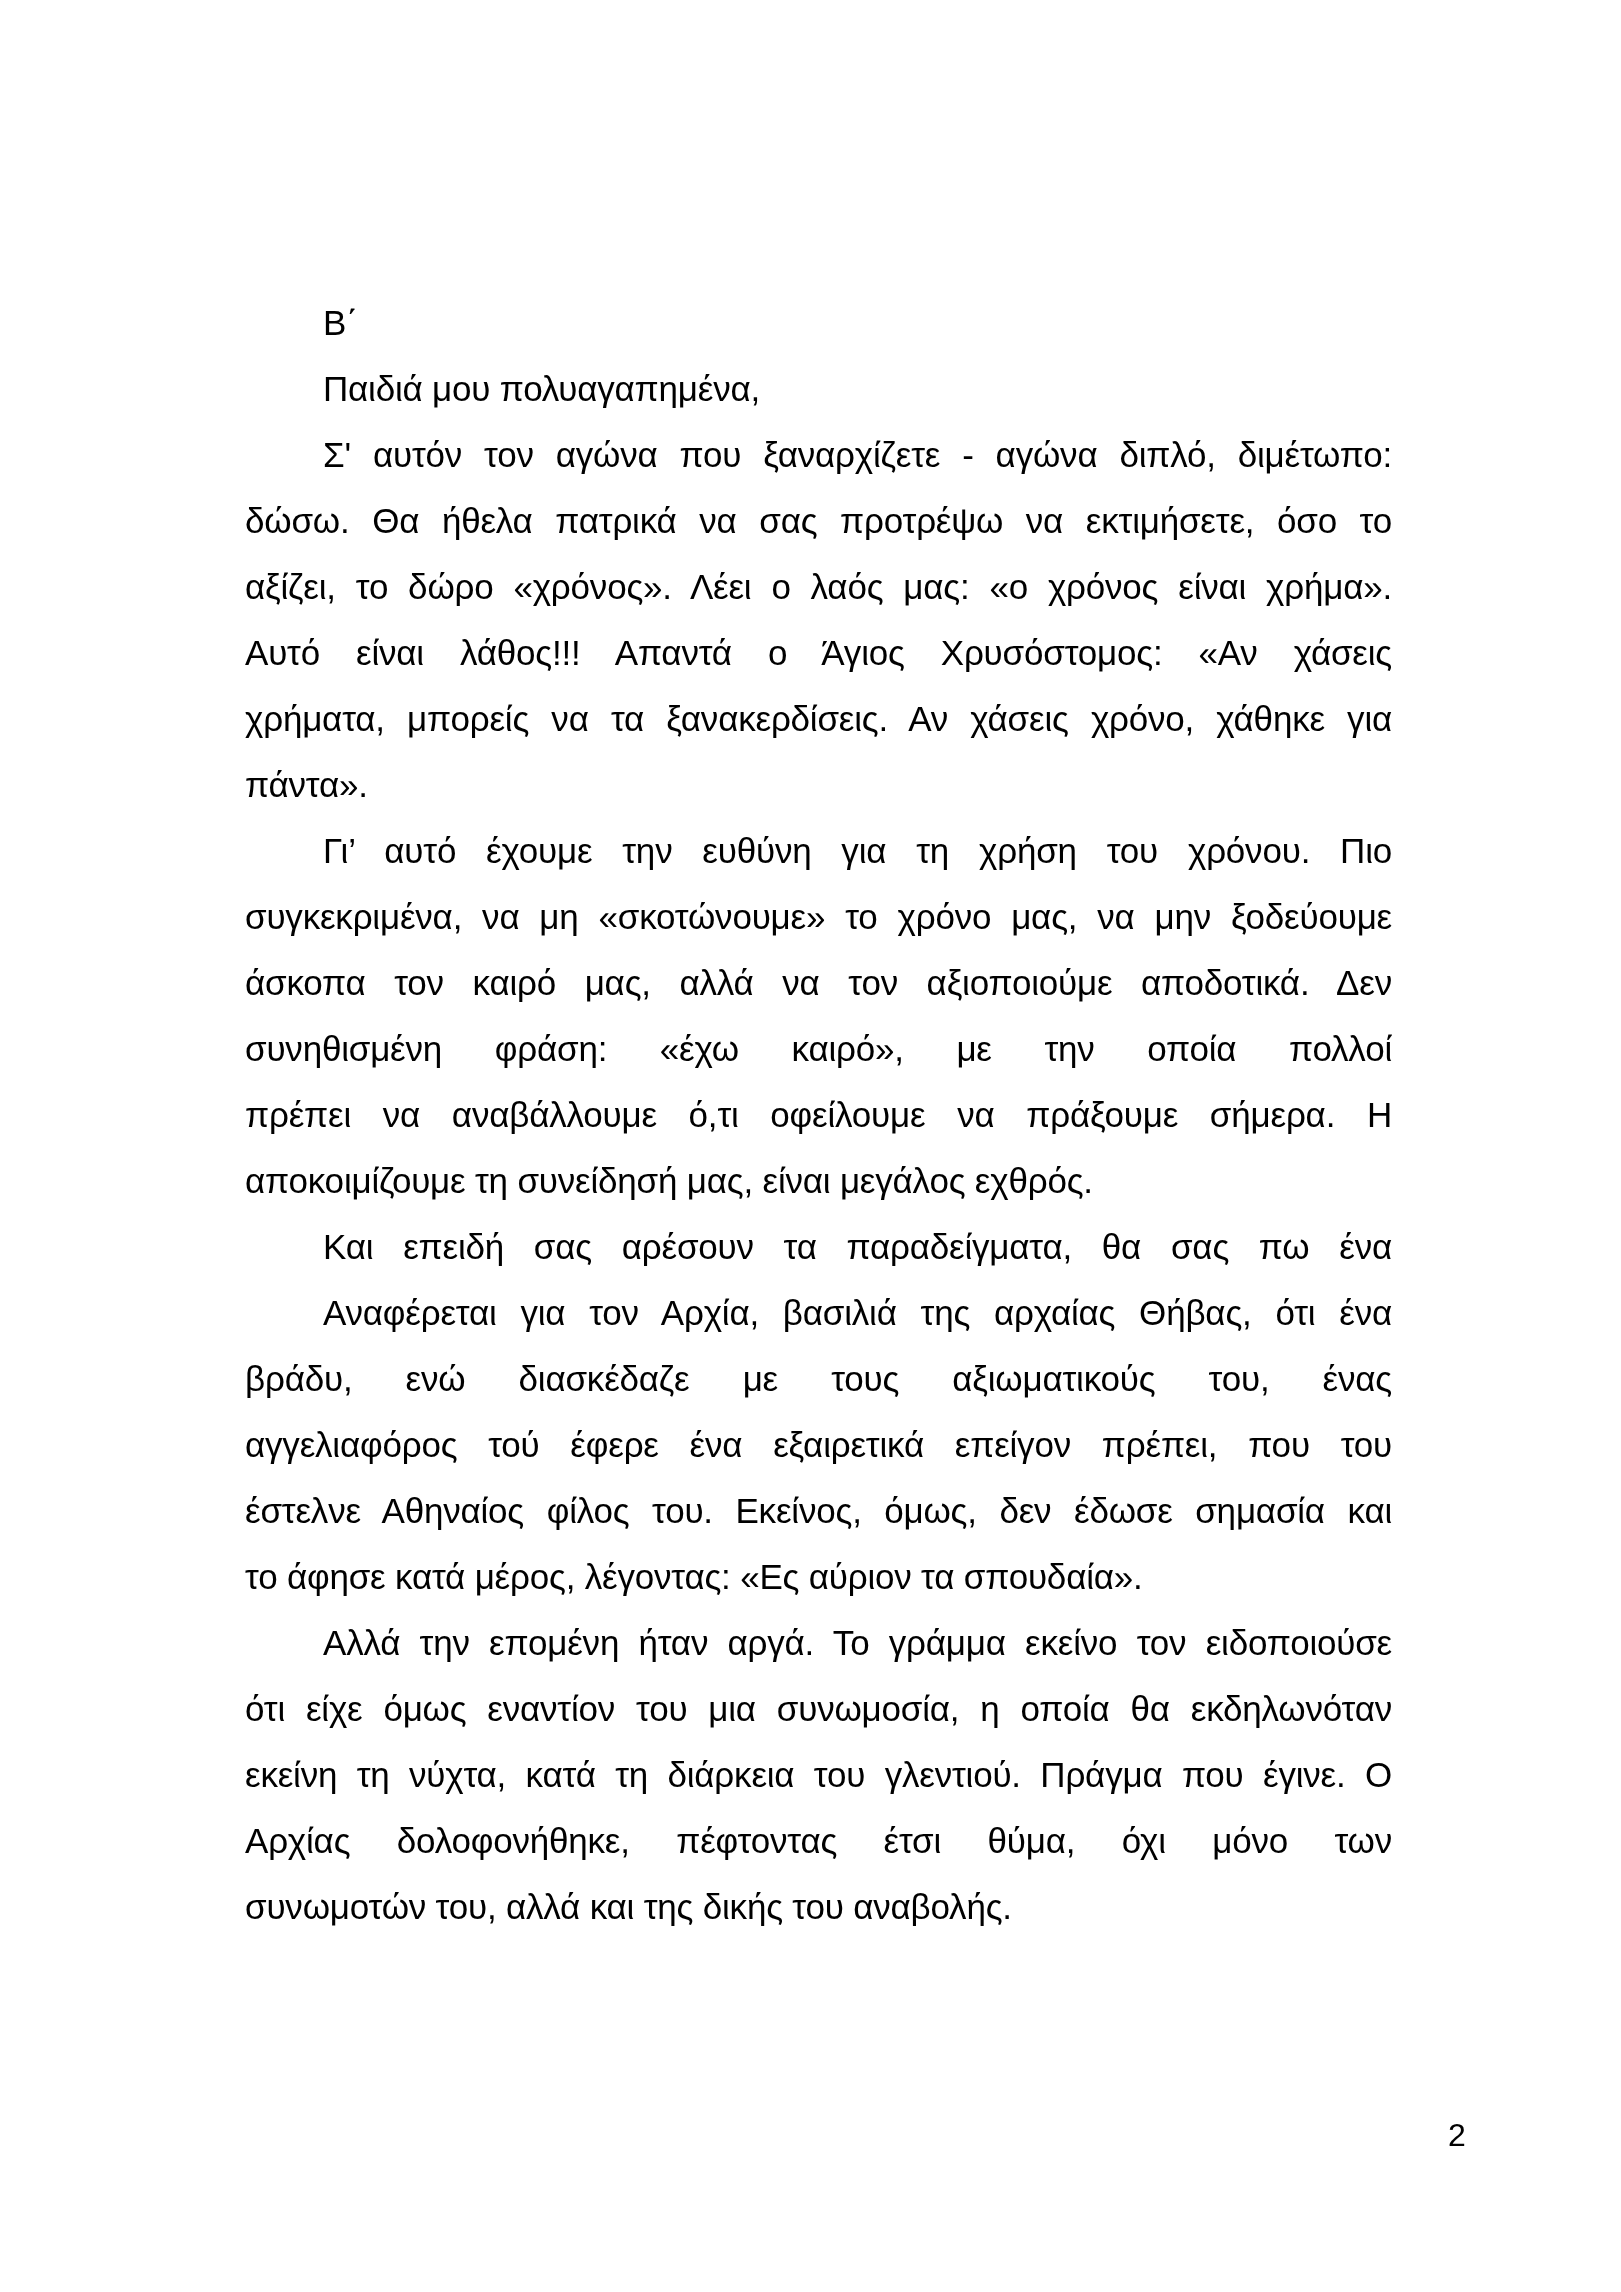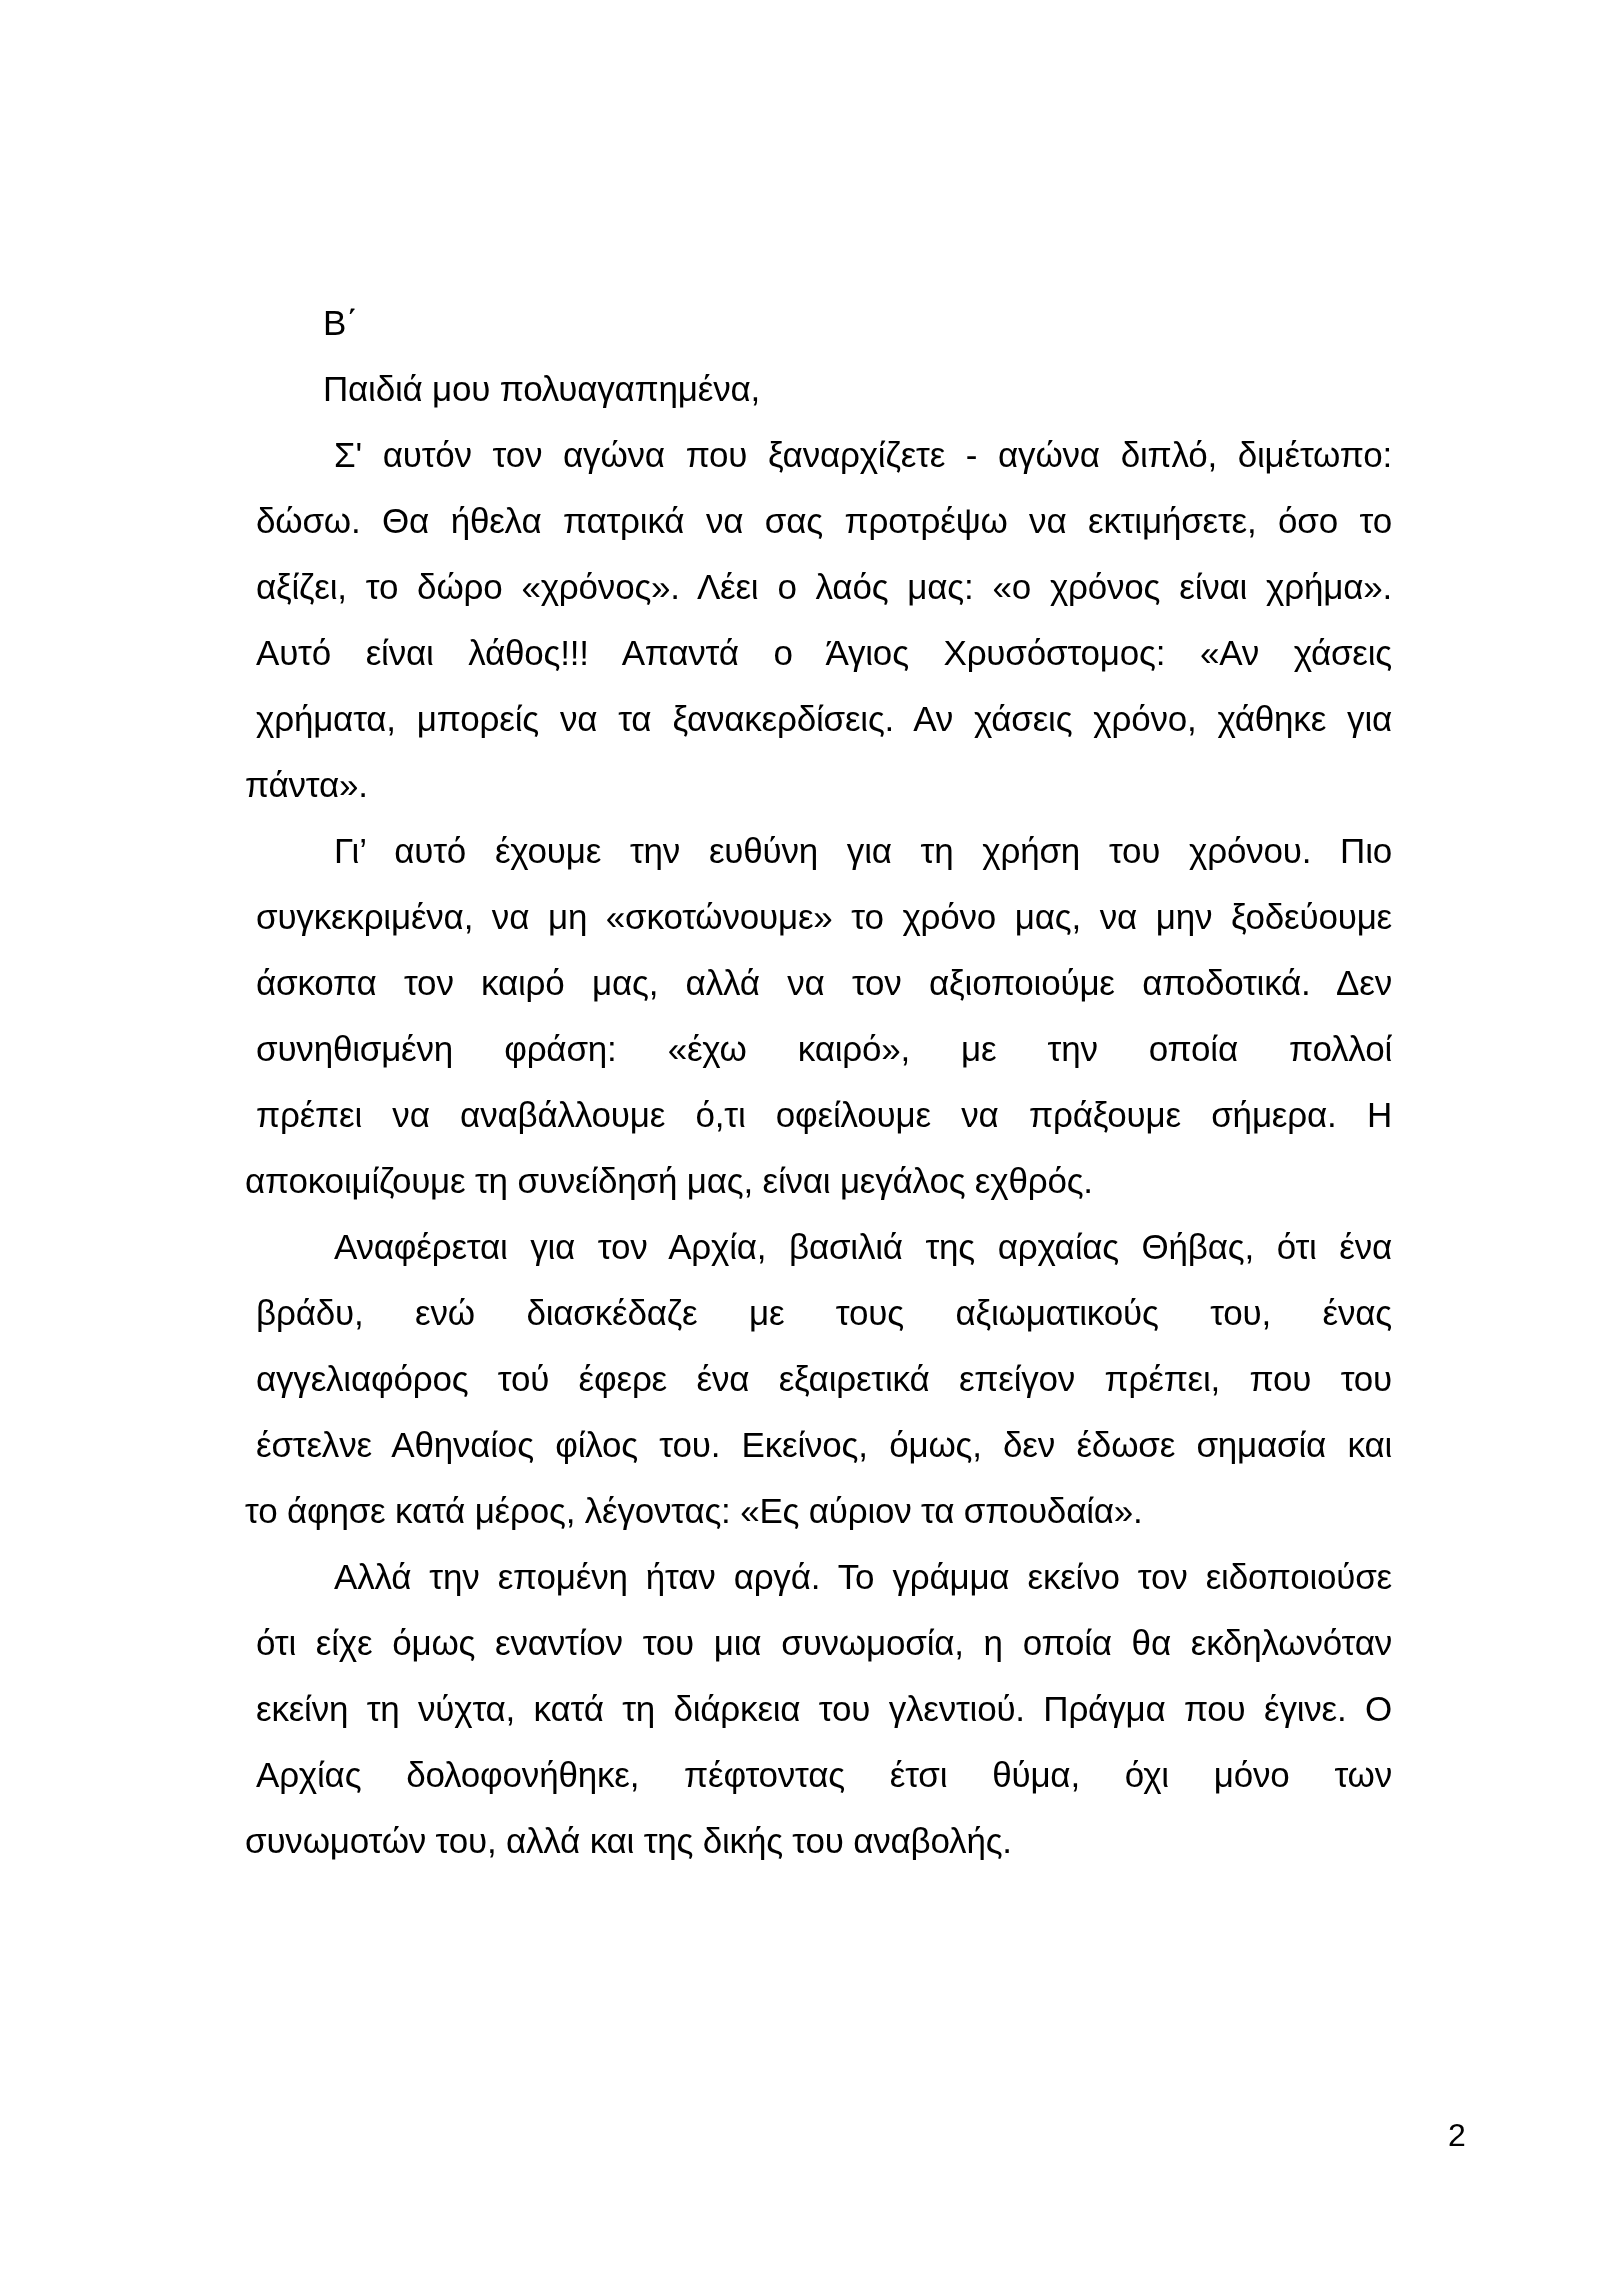--- a/index.html
+++ b/index.html
@@ -31,21 +31,20 @@
     line-height: 66px;
     letter-spacing: -0.2px;
   }
   .line {
     white-space: normal;
   }
   
   .jl {
     text-align: justify;
     text-align-last: justify;
-    margin-left: 11px;
   }
   
   .end {
     text-align: left;
     text-align-last: left;
   }
   
   .ind {
     text-indent: 78px;
   }
@@ -71,20 +70,21 @@
     <div class="line jl">αξίζει, το δώρο «χρόνος». Λέει ο λαός μας: «ο χρόνος είναι χρήμα».</div>
     <div class="line jl">Αυτό είναι λάθος!!! Απαντά ο Άγιος Χρυσόστομος: «Αν χάσεις</div>
     <div class="line jl">χρήματα, μπορείς να τα ξανακερδίσεις. Αν χάσεις χρόνο, χάθηκε για</div>
     <div class="line end">πάντα».</div>
     <div class="line ind jl">Γι’ αυτό έχουμε την ευθύνη για τη χρήση του χρόνου. Πιο</div>
     <div class="line jl">συγκεκριμένα, να μη «σκοτώνουμε» το χρόνο μας, να μην ξοδεύουμε</div>
     <div class="line jl">άσκοπα τον καιρό μας, αλλά να τον αξιοποιούμε αποδοτικά. Δεν</div>
     <div class="line jl">συνηθισμένη φράση: «έχω καιρό», με την οποία πολλοί</div>
     <div class="line jl">πρέπει να αναβάλλουμε ό,τι οφείλουμε να πράξουμε σήμερα. Η</div>
     <div class="line end">αποκοιμίζουμε τη συνείδησή μας, είναι μεγάλος εχθρός.</div>
+    <div class="line ind jl">Και επειδή σας αρέσουν τα παραδείγματα, θα σας πω ένα</div>
     <div class="line ind jl">Αναφέρεται για τον Αρχία, βασιλιά της αρχαίας Θήβας, ότι ένα</div>
     <div class="line jl">βράδυ, ενώ διασκέδαζε με τους αξιωματικούς του, ένας</div>
     <div class="line jl">αγγελιαφόρος τού έφερε ένα εξαιρετικά επείγον πρέπει, που του</div>
     <div class="line jl">έστελνε Αθηναίος φίλος του. Εκείνος, όμως, δεν έδωσε σημασία και</div>
     <div class="line end">το άφησε κατά μέρος, λέγοντας: «Ες αύριον τα σπουδαία».</div>
     <div class="line ind jl">Αλλά την επομένη ήταν αργά. Το γράμμα εκείνο τον ειδοποιούσε</div>
     <div class="line jl">ότι είχε όμως εναντίον του μια συνωμοσία, η οποία θα εκδηλωνόταν</div>
     <div class="line jl">εκείνη τη νύχτα, κατά τη διάρκεια του γλεντιού. Πράγμα που έγινε. Ο</div>
     <div class="line jl">Αρχίας δολοφονήθηκε, πέφτοντας έτσι θύμα, όχι μόνο των</div>
     <div class="line end">συνωμοτών του, αλλά και της δικής του αναβολής.</div>

